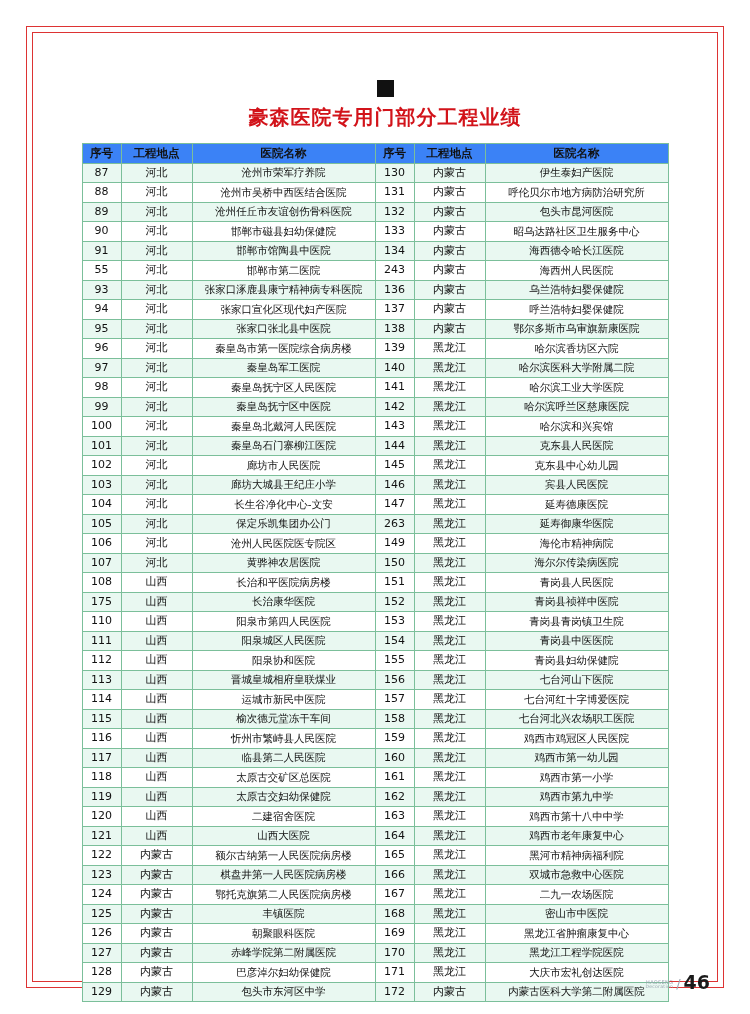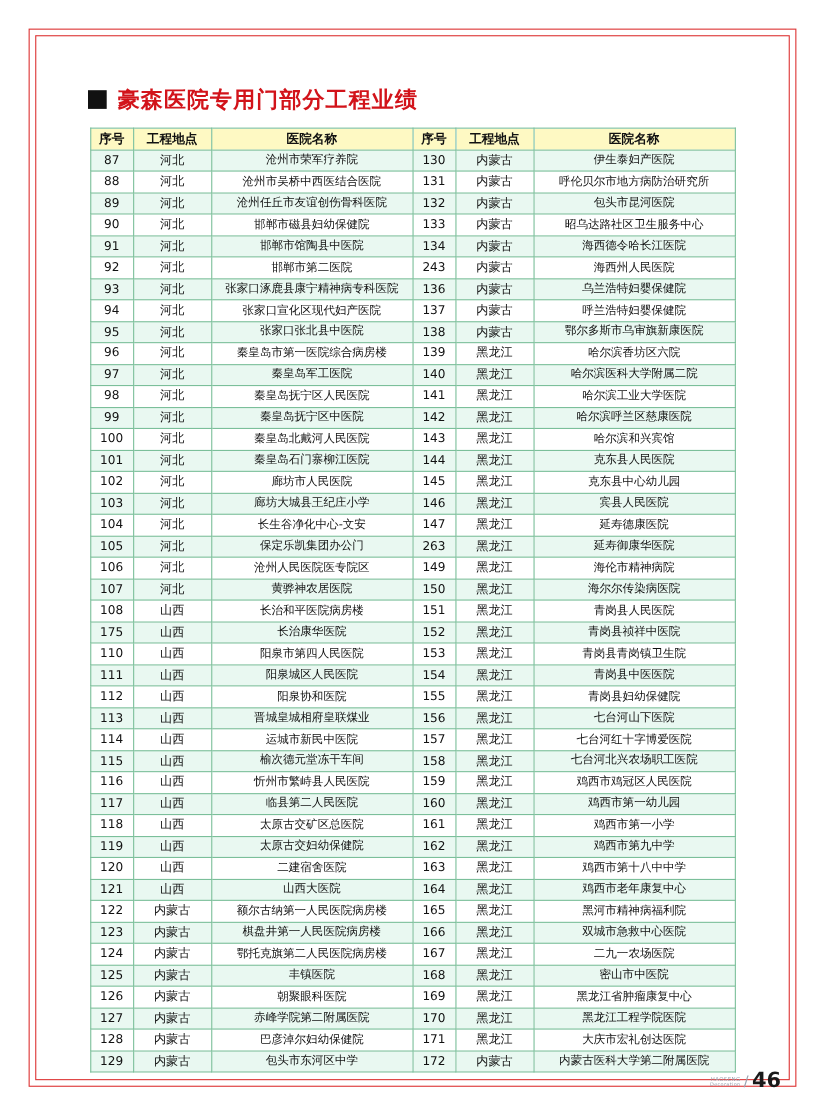--- a/index.html
+++ b/index.html
@@ -29,20 +29,21 @@
   }
   .content{
     position:absolute;
     left:60px;top:60px;right:60px;bottom:50px;
   }
   .title-row{
     display:flex;
     align-items:center;
     gap:10px;
     margin:20px 0 16px 20px;
+    flex-direction:column;
   }
   .title-square{
     width:17px;height:17px;
     background:#111;
     flex:0 0 auto;
   }
   .title-text{
     color:#d2131a;
     font-size:20px;
     font-weight:bold;
@@ -62,21 +63,21 @@
     height:18.5px;
     padding:0 2px;
     text-align:center;
     vertical-align:middle;
     line-height:1.05;
     color:#111;
     overflow:hidden;
     white-space:nowrap;
   }
   table.perf th{
-    background:#fef9c3;
+    background:#3b82f6;
     font-weight:bold;
     font-size:11.5px;
   }
   tr.even td{background:#e9f8f1;}
   tr.odd td{background:#ffffff;}
   .c-no{width:34px;}
   .c-loc{width:66px;}
   .c-name{width:178px;font-size:10.5px;}
   .page-num{
     position:absolute;
@@ -166,21 +167,21 @@
           </tr>
           <tr class="even">
             <td class="c-no">91</td>
             <td class="c-loc">河北</td>
             <td class="c-name">邯郸市馆陶县中医院</td>
             <td class="c-no">134</td>
             <td class="c-loc">内蒙古</td>
             <td class="c-name">海西德令哈长江医院</td>
           </tr>
           <tr class="odd">
-            <td class="c-no">92</td>
+            <td class="c-no">55</td>
             <td class="c-loc">河北</td>
             <td class="c-name">邯郸市第二医院</td>
             <td class="c-no">243</td>
             <td class="c-loc">内蒙古</td>
             <td class="c-name">海西州人民医院</td>
           </tr>
           <tr class="even">
             <td class="c-no">93</td>
             <td class="c-loc">河北</td>
             <td class="c-name">张家口涿鹿县康宁精神病专科医院</td>

